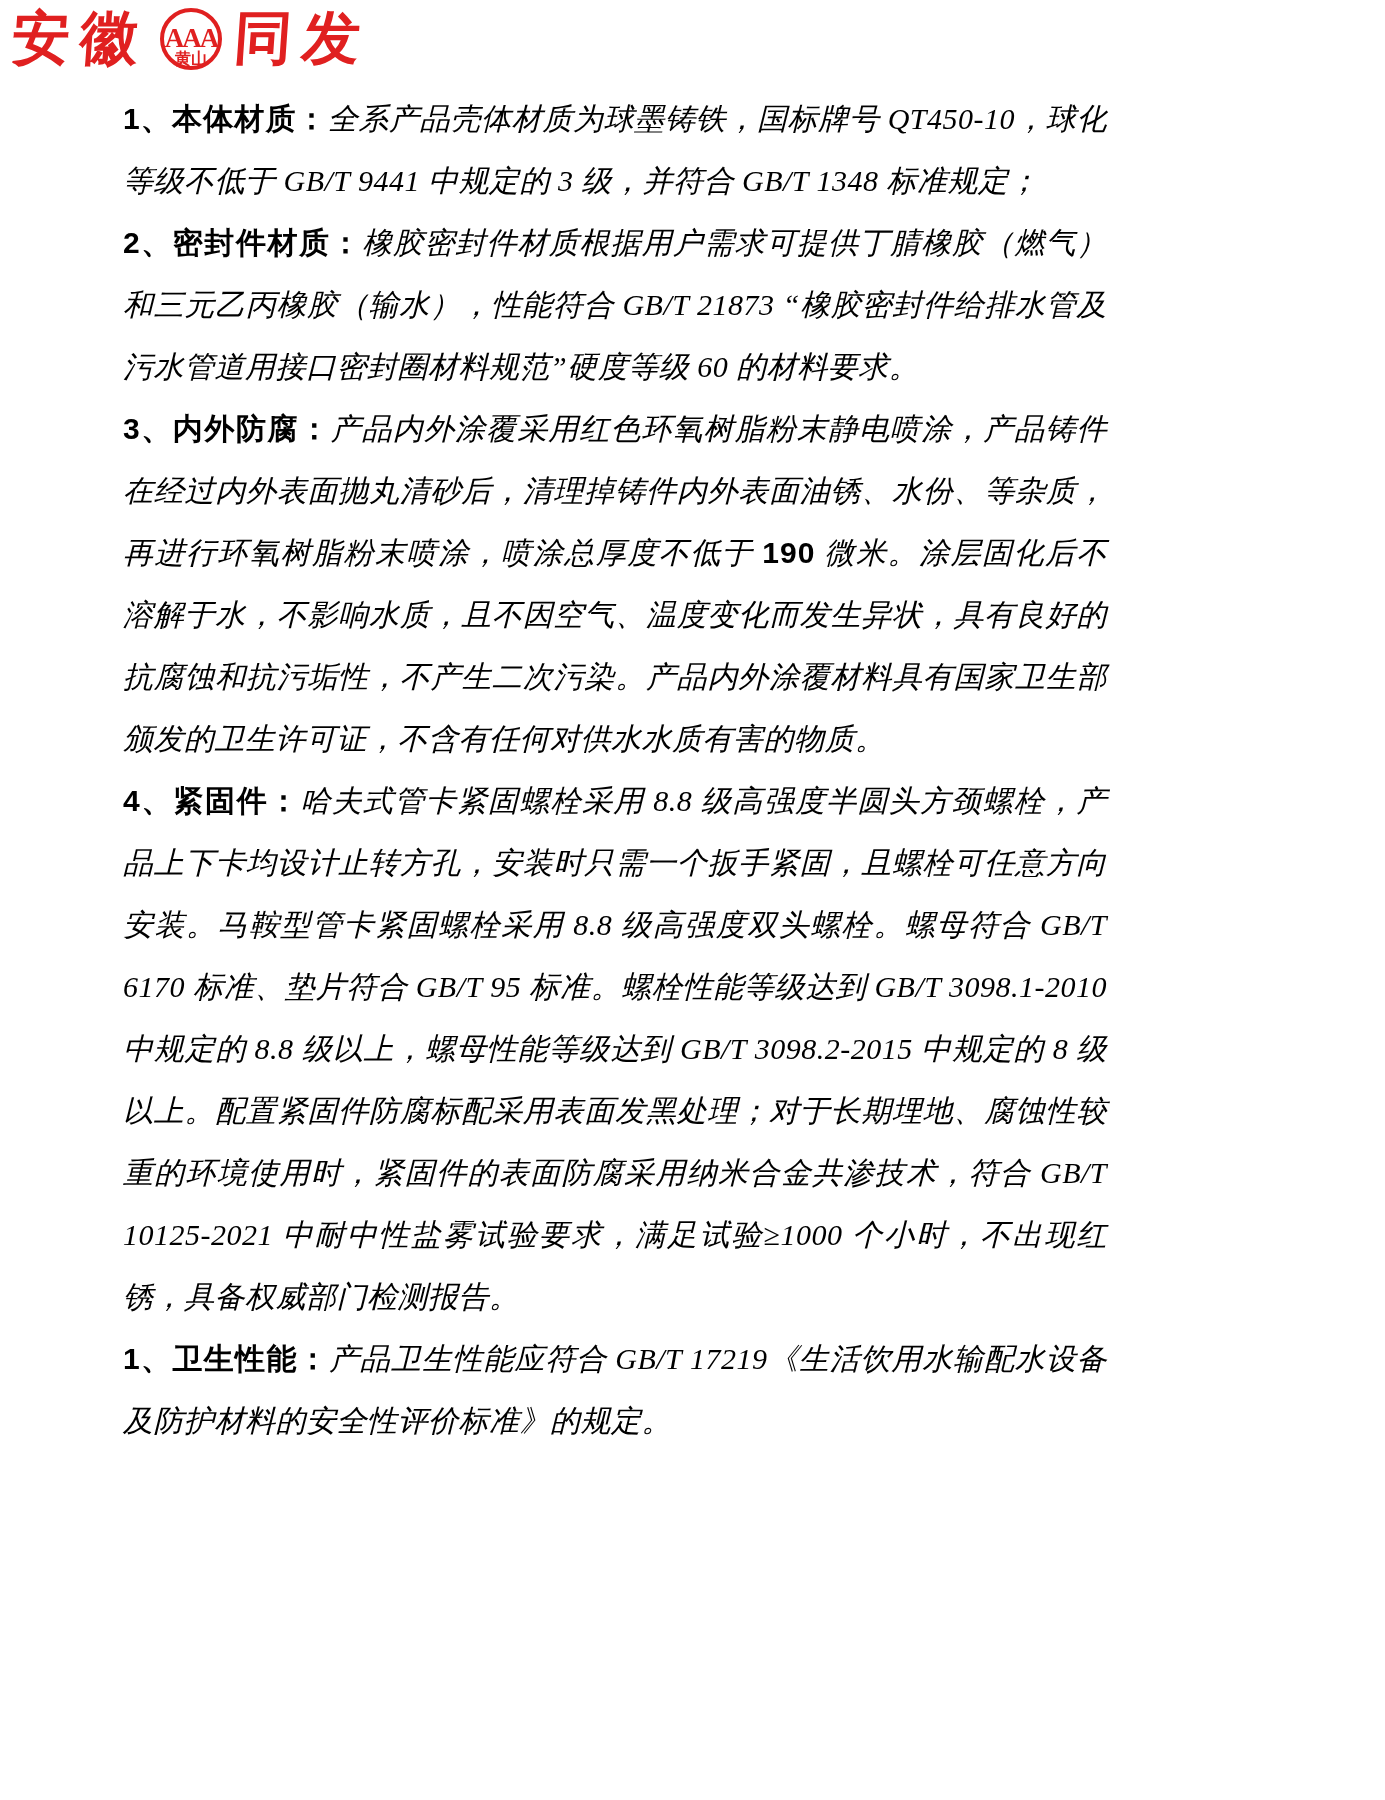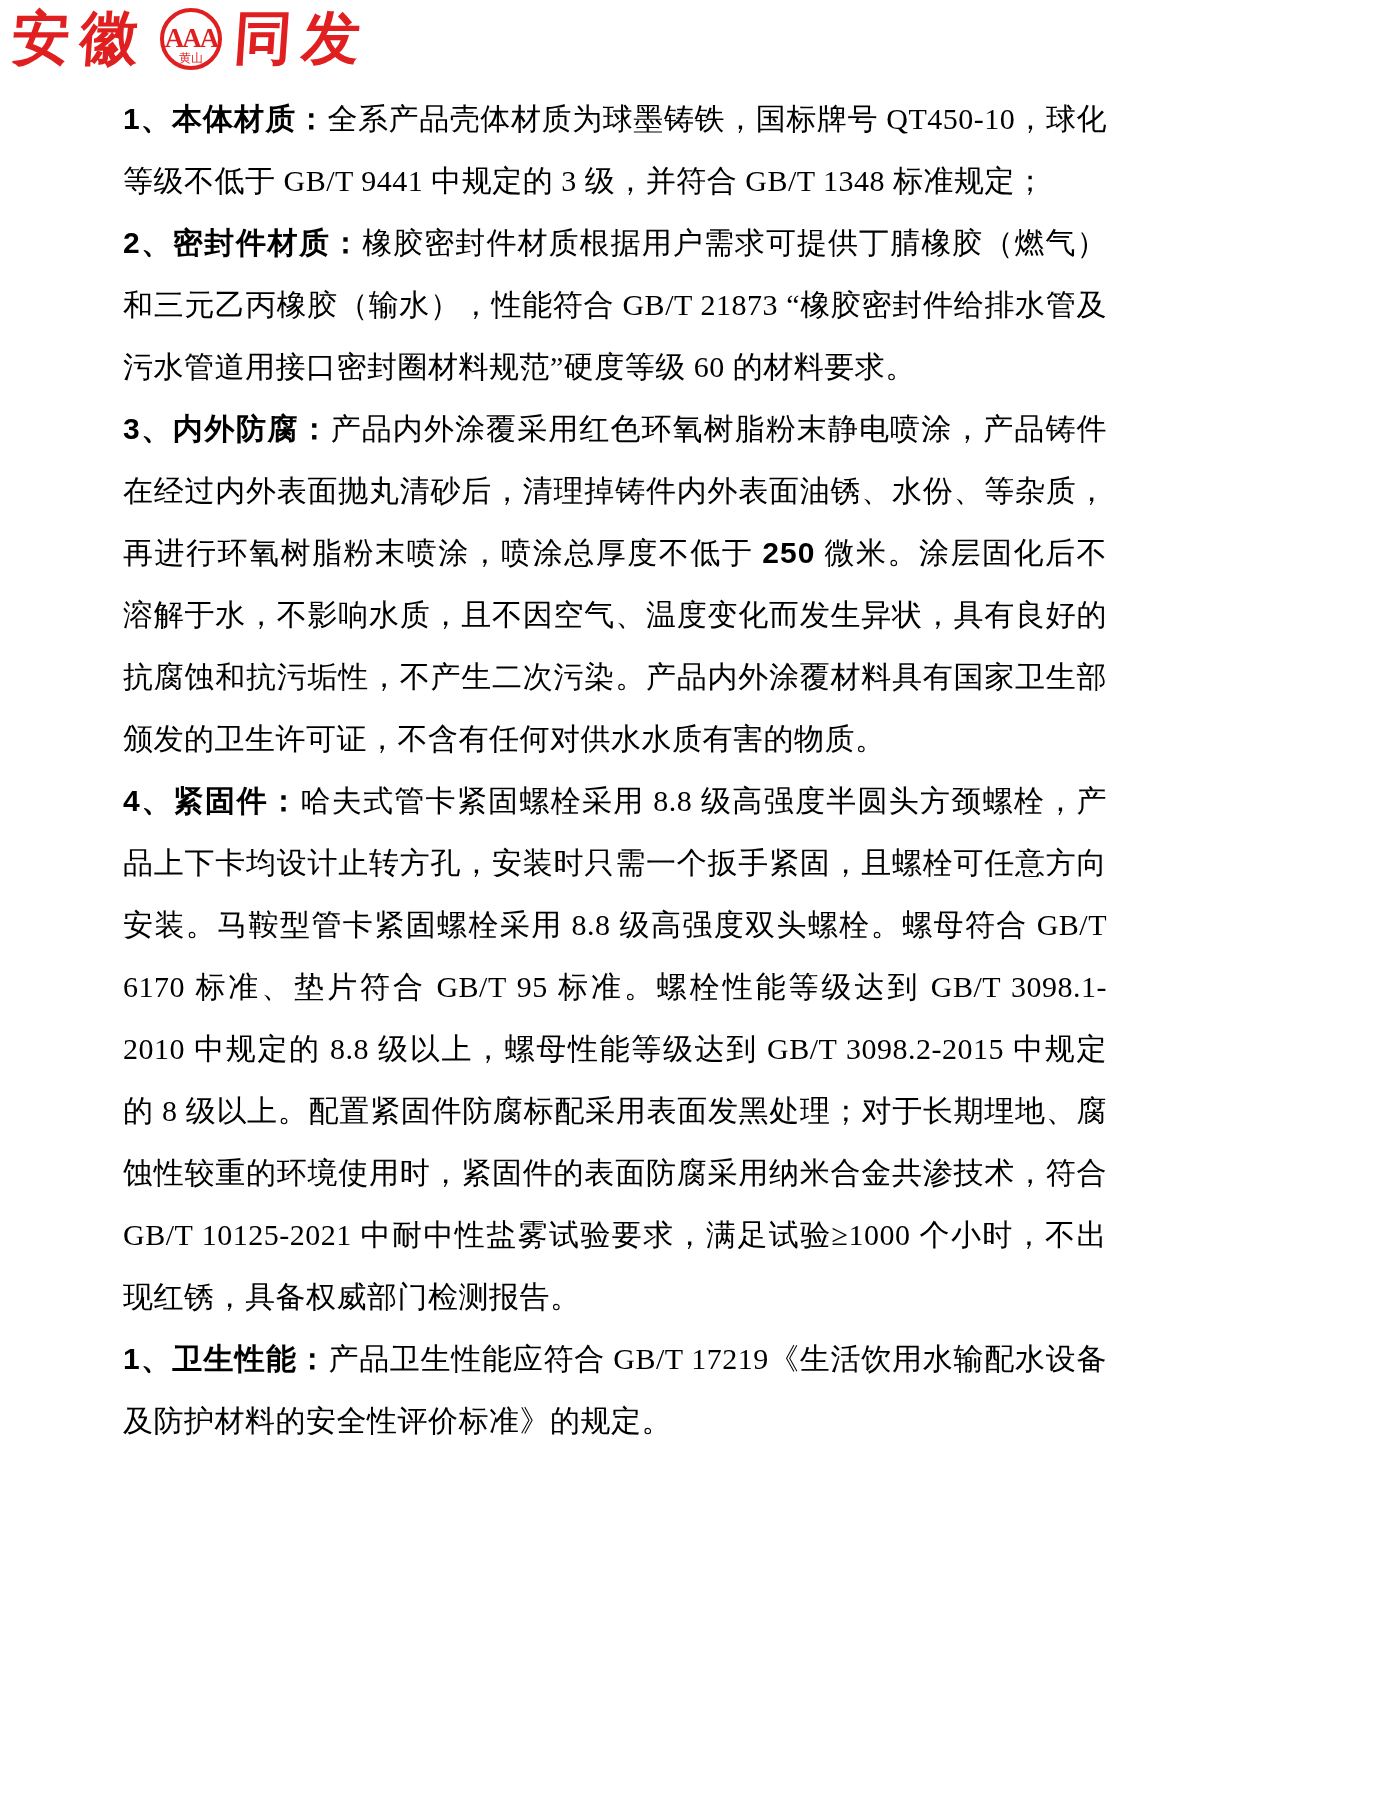--- a/index.html
+++ b/index.html
@@ -42,23 +42,23 @@
   }
   .logo-badge-main{
     font-size:27px;
     line-height:27px;
     font-weight:bold;
     font-family:"Liberation Serif","DejaVu Serif",serif;
     letter-spacing:-2px;
     margin-top:12px;
   }
   .logo-badge-sub{
-    font-size:12px;
+    font-size:16px;
     line-height:13px;
-    font-weight:normal;
+    font-weight:bold;
   }
   
   .doc-body{
     position:absolute;
     left:123px;
     top:88px;
     width:984px;
   }
   .doc-item{
     margin:0;
@@ -69,37 +69,38 @@
     letter-spacing:0.5px;
   }
   .seg-bold{
     font-weight:bold;
     font-family:"Liberation Sans","DejaVu Sans",sans-serif;
     letter-spacing:1px;
     margin-top:28px;
   }
   .seg-normal{
     font-weight:normal;
+    font-style:italic;
   }
 </style>
 </head>
 <body>
 
 <div class="page">
 
   <div class="logo" id="logo" style="color: rgb(224, 32, 32);">
     <span class="logo-cn">安徽</span>
     <span class="logo-badge">
       <span class="logo-badge-main">AAA</span>
       <span class="logo-badge-sub">黄山</span>
     </span>
     <span class="logo-cn">同发</span>
   </div>
 
   <div class="doc-body" id="doc-body">
       <p class="doc-item"><span class="seg-bold">1、本体材质：</span><span class="seg-normal">全系产品壳体材质为球墨铸铁，国标牌号 QT450-10，球化等级不低于 GB/T 9441 中规定的 3 级，并符合 GB/T 1348 标准规定；</span></p>
       <p class="doc-item"><span class="seg-bold">2、密封件材质：</span><span class="seg-normal">橡胶密封件材质根据用户需求可提供丁腈橡胶（燃气）和三元乙丙橡胶（输水），性能符合 GB/T 21873 “橡胶密封件给排水管及污水管道用接口密封圈材料规范”硬度等级 60 的材料要求。</span></p>
-      <p class="doc-item"><span class="seg-bold">3、内外防腐：</span><span class="seg-normal">产品内外涂覆采用红色环氧树脂粉末静电喷涂，产品铸件在经过内外表面抛丸清砂后，清理掉铸件内外表面油锈、水份、等杂质，再进行环氧树脂粉末喷涂，喷涂总厚度不低于 </span><span class="seg-bold">250</span><span class="seg-normal"> 微米。涂层固化后不溶解于水，不影响水质，且不因空气、温度变化而发生异状，具有良好的抗腐蚀和抗污垢性，不产生二次污染。产品内外涂覆材料具有国家卫生部颁发的卫生许可证，不含有任何对供水水质有害的物质。</span></p>
+      <p class="doc-item"><span class="seg-bold">3、内外防腐：</span><span class="seg-normal">产品内外涂覆采用红色环氧树脂粉末静电喷涂，产品铸件在经过内外表面抛丸清砂后，清理掉铸件内外表面油锈、水份、等杂质，再进行环氧树脂粉末喷涂，喷涂总厚度不低于 </span><span class="seg-bold">190</span><span class="seg-normal"> 微米。涂层固化后不溶解于水，不影响水质，且不因空气、温度变化而发生异状，具有良好的抗腐蚀和抗污垢性，不产生二次污染。产品内外涂覆材料具有国家卫生部颁发的卫生许可证，不含有任何对供水水质有害的物质。</span></p>
       <p class="doc-item"><span class="seg-bold">4、紧固件：</span><span class="seg-normal">哈夫式管卡紧固螺栓采用 8.8 级高强度半圆头方颈螺栓，产品上下卡均设计止转方孔，安装时只需一个扳手紧固，且螺栓可任意方向安装。马鞍型管卡紧固螺栓采用 8.8 级高强度双头螺栓。螺母符合 GB/T 6170 标准、垫片符合 GB/T 95 标准。螺栓性能等级达到 GB/T 3098.1-2010 中规定的 8.8 级以上，螺母性能等级达到 GB/T 3098.2-2015 中规定的 8 级以上。配置紧固件防腐标配采用表面发黑处理；对于长期埋地、腐蚀性较重的环境使用时，紧固件的表面防腐采用纳米合金共渗技术，符合 GB/T 10125-2021 中耐中性盐雾试验要求，满足试验≥1000 个小时，不出现红锈，具备权威部门检测报告。</span></p>
       <p class="doc-item"><span class="seg-bold">1、卫生性能：</span><span class="seg-normal">产品卫生性能应符合 GB/T 17219《生活饮用水输配水设备及防护材料的安全性评价标准》的规定。</span></p>
     </div>
 
 </div>
 
 </body></html>

